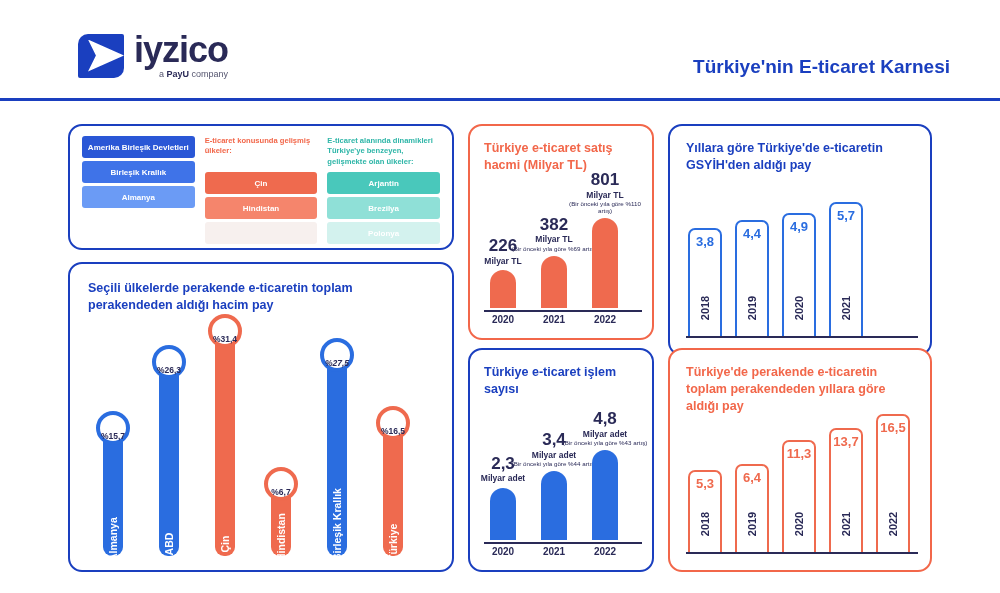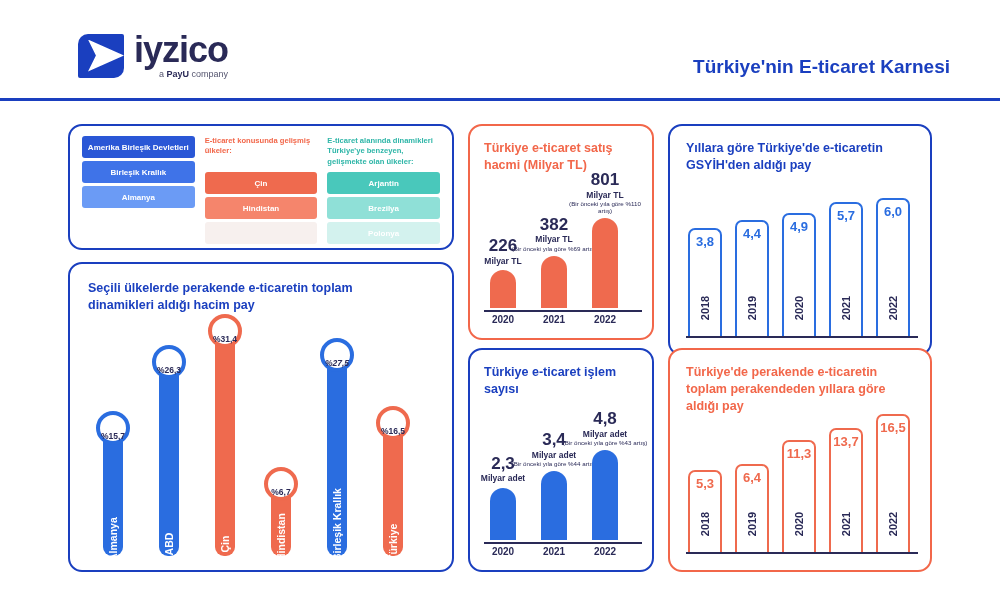--- a/index.html
+++ b/index.html
@@ -223,21 +223,21 @@
     <div class="cc-col">
       <div class="cc-head t">E-ticaret alanında dinamikleri Türkiye'ye benzeyen, gelişmekte olan ülkeler:</div>
       <div class="cc-item cc-t1">Arjantin</div>
       <div class="cc-item cc-t2">Brezilya</div>
       <div class="cc-item cc-t3">Polonya</div>
     </div>
   </div>
 </div>
 
 <div class="card blue" id="retail-card">
-  <div class="card-title blue">Seçili ülkelerde perakende e-ticaretin toplam dinamikleri aldığı hacim pay</div>
+  <div class="card-title blue">Seçili ülkelerde perakende e-ticaretin toplam perakendeden aldığı hacim pay</div>
   <div class="retail-plot" id="retail-plot">
       <div class="pin" style="left: 8px; height: 145.055px;">
         <div class="head hollow" style="border-color: rgb(42, 109, 224);">
           <span>%15,7</span>
         </div>
         <div class="stem" style="background: rgb(42, 109, 224);"></div>
         <div class="stem-label" style="bottom: 6px;">Almanya</div>
       </div>
       <div class="pin" style="left: 64px; height: 210.582px;">
         <div class="head hollow" style="border-color: rgb(42, 109, 224);">
@@ -369,26 +369,20 @@
           <div class="v">4,9</div>
           <div class="yr">2020</div>
         </div>
       </div>
       <div class="vbar-wrap">
         <div class="vbar outline" style="height: 133.9px;">
           <div class="v">5,7</div>
           <div class="yr">2021</div>
         </div>
       </div>
-      <div class="vbar-wrap">
-        <div class="vbar outline" style="height: 138px;">
-          <div class="v">6,0</div>
-          <div class="yr">2022</div>
-        </div>
-      </div>
     </div>
   <div class="vaxis"></div>
 </div>
 
 <div class="card orange" id="share-card">
   <div class="card-title orange">Türkiye'de perakende e-ticaretin toplam perakendeden yıllara göre aldığı pay</div>
   <div class="vbars" id="share-bars">
       <div class="vbar-wrap">
         <div class="vbar outline-o" style="height: 82.3394px;">
           <div class="v">5,3</div>

